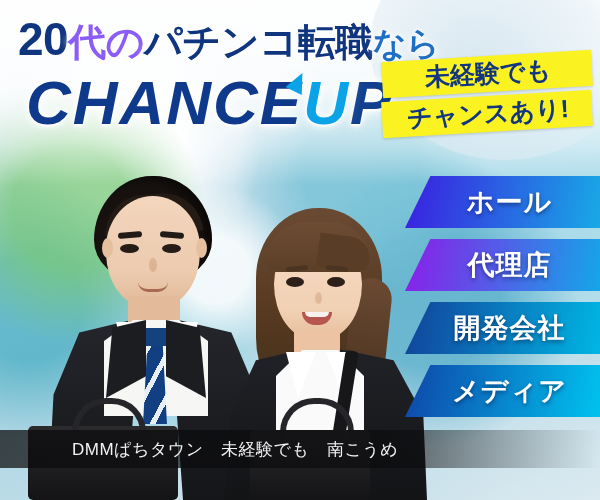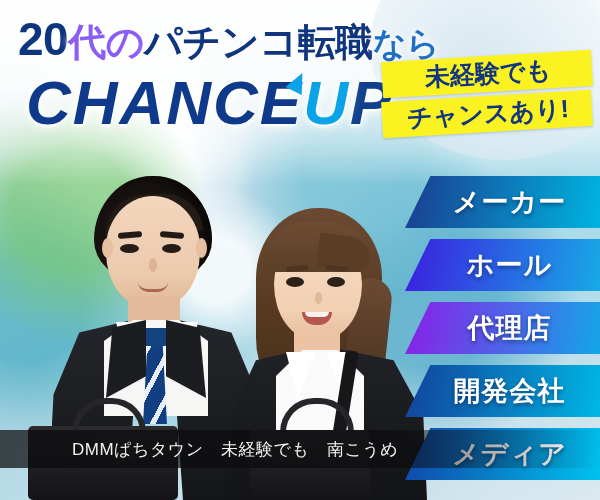--- a/index.html
+++ b/index.html
@@ -273,23 +273,20 @@
     <span class="c-dark">CHANCE</span><span class="c-u">U</span><span class="c-p">P</span>
   </div>
   <div class="u-arrow"></div>
 
   <div class="badge">
     <div class="badge-line l1">未経験でも</div>
     <div class="badge-line l2">チャンスあり!</div>
   </div>
 
   <div class="cats">
-    <div class="cat" style="background: linear-gradient(100deg, rgb(26, 61, 143) 0%, rgb(0, 180, 224) 100%);">
-      <span>メーカー</span>
-    </div>
     <div class="cat" style="background: linear-gradient(100deg, rgb(59, 30, 224) 0%, rgb(24, 169, 230) 100%);">
       <span>ホール</span>
     </div>
     <div class="cat" style="background: linear-gradient(100deg, rgb(139, 30, 232) 0%, rgb(20, 166, 232) 100%);">
       <span>代理店</span>
     </div>
     <div class="cat" style="background: linear-gradient(100deg, rgb(18, 66, 154) 0%, rgb(0, 182, 228) 100%);">
       <span>開発会社</span>
     </div>
     <div class="cat" style="background: linear-gradient(100deg, rgb(15, 70, 168) 0%, rgb(0, 194, 239) 100%);">

